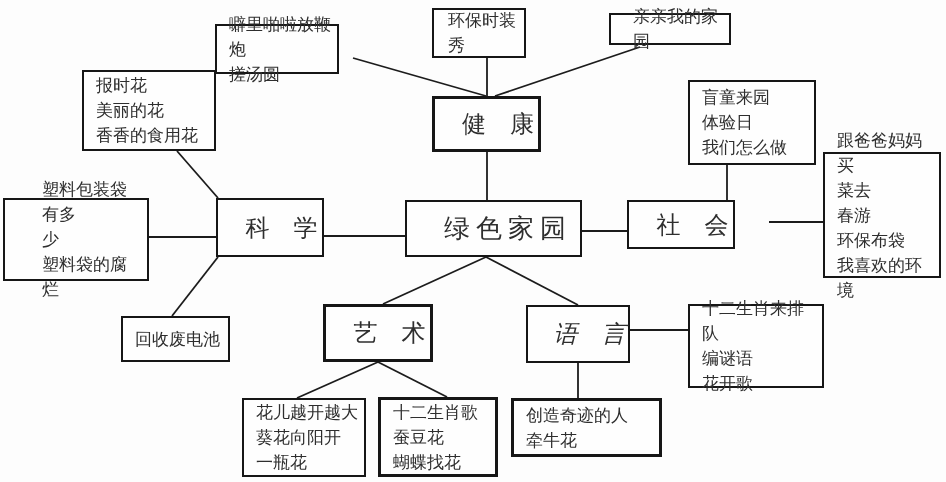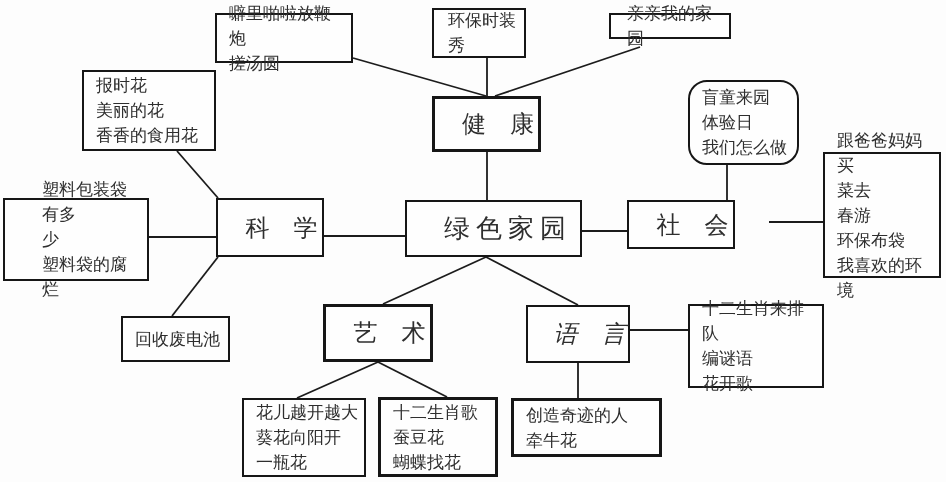--- a/index.html
+++ b/index.html
@@ -69,26 +69,26 @@
       <line x1="727" y1="165" x2="727" y2="200"></line>
       <line x1="769" y1="222" x2="823" y2="222"></line>
       <line x1="486" y1="257" x2="383" y2="304"></line>
       <line x1="486" y1="257" x2="578" y2="305"></line>
       <line x1="378" y1="362" x2="297" y2="398"></line>
       <line x1="378" y1="362" x2="447" y2="397"></line>
       <line x1="578" y1="363" x2="578" y2="398"></line>
       <line x1="630" y1="330" x2="688" y2="330"></line>
     </svg>
 
-  <div class="node leaf" style="left:215px; top:13px; width:138px; height:50px;">噼里啪啦放鞭炮
+  <div class="node leaf" style="left:215px; top:24px; width:124px; height:50px;">噼里啪啦放鞭炮
 搓汤圆</div>
 
   <div class="node leaf" style="left:432px; top:8px; width:94px; height:50px; padding-left:14px;">环保时装秀</div>
 
-  <div class="node leaf" style="left:609px; top:13px; width:122px; height:26px; padding-left:16px;">亲亲我的家园</div>
+  <div class="node leaf" style="left:609px; top:13px; width:122px; height:32px; padding-left:22px;">亲亲我的家园</div>
 
   <div class="node leaf" style="left:82px; top:70px; width:134px; height:81px;">报时花
 美丽的花
 香香的食用花</div>
 
   <div class="node leaf" style="left:3px; top:198px; width:146px; height:83px;padding-left:37px;">塑料包装袋有多
 少
 塑料袋的腐烂</div>
 
   <div class="node leaf" style="left:121px; top:316px; width:109px; height:46px;">回收废电池</div>
@@ -98,21 +98,21 @@
   <div class="node cat" style="left:216px; top:198px; width:108px; height:59px;">科　学</div>
 
   <div class="node center-node" style="left:405px; top:200px; width:177px; height:57px;">绿色家园</div>
 
   <div class="node cat" style="left:627px; top:200px; width:108px; height:49px;">社　会</div>
 
   <div class="node cat" style="left:323px; top:304px; width:110px; height:58px; border-width:3px;">艺　术</div>
 
   <div class="node cat" style="left:526px; top:305px; width:104px; height:58px;font-style:italic;">语　言</div>
 
-  <div class="node leaf" style="left:688px; top:80px; width:111px; height:85px;border-radius:19px;">盲童来园
+  <div class="node leaf" style="left:688px; top:80px; width:128px; height:85px;">盲童来园
 体验日
 我们怎么做</div>
 
   <div class="node leaf" style="left:823px; top:152px; width:118px; height:126px;">跟爸爸妈妈买
 菜去
 春游
 环保布袋
 我喜欢的环境</div>
 
   <div class="node leaf" style="left:688px; top:304px; width:136px; height:84px;">十二生肖来排队

